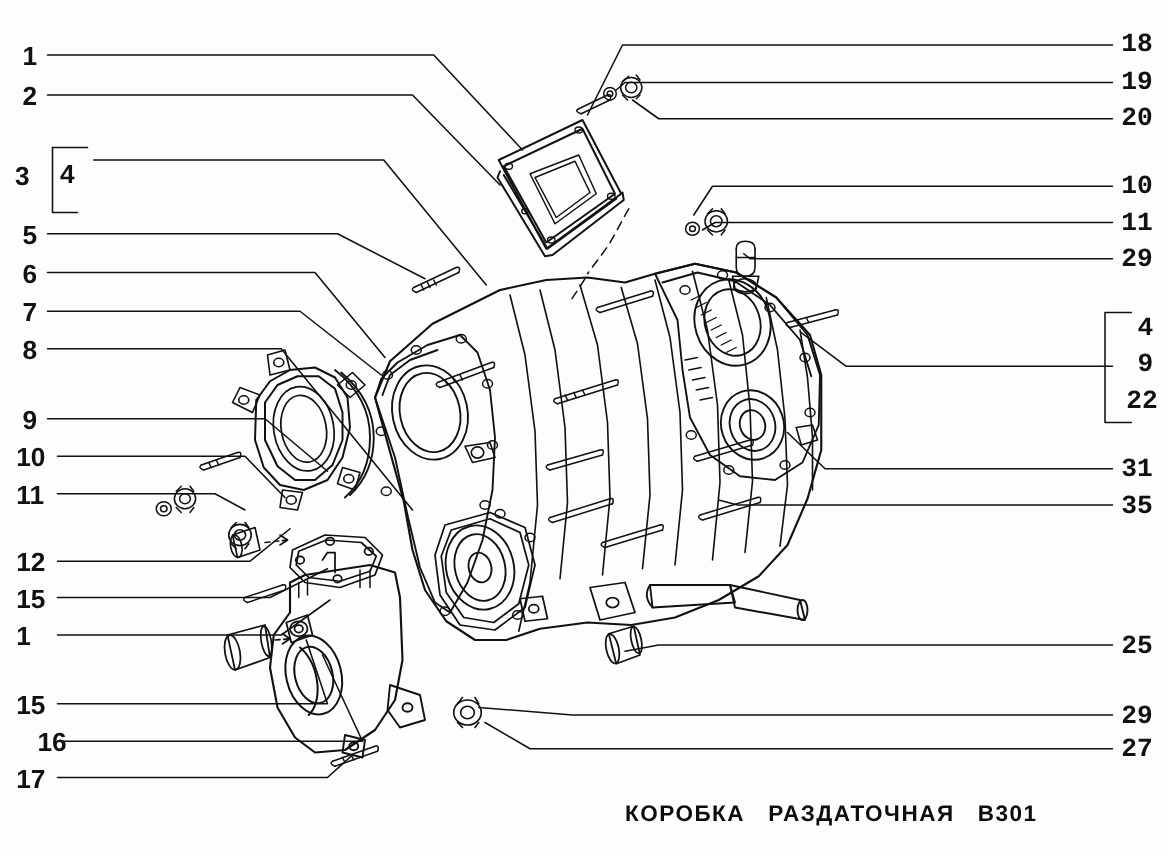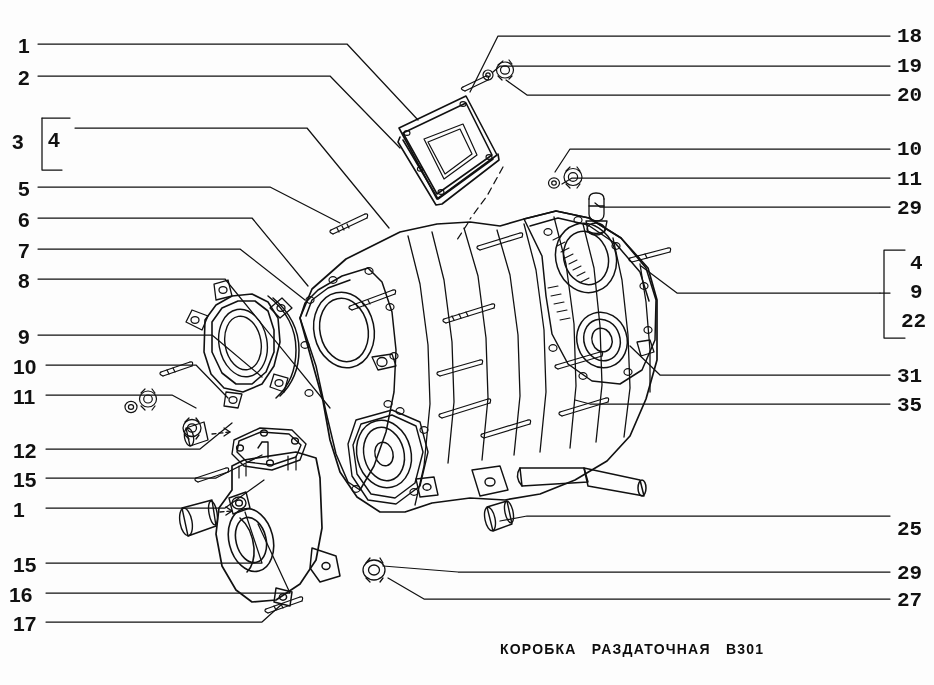--- a/index.html
+++ b/index.html
@@ -34,21 +34,21 @@
     white-space: nowrap;
   }
   .callout.right {
     font-family: Liberation Mono, monospace;
   }
   .title {
     position: absolute;
     left: 500px;
     top: 641px;
     font-family: "Liberation Sans", sans-serif;
-    font-size: 14px;
+    font-size: 18px;
     font-weight: bold;
     letter-spacing: 1.2px;
     color: #0d0d0d;
     white-space: pre;
   }
 </style>
 </head>
 <body>
 
 <div id="page">
@@ -464,33 +464,33 @@
   <div class="callout" style="left:18px;  top:209px;">6</div>
   <div class="callout" style="left:18px;  top:240px;">7</div>
   <div class="callout" style="left:18px;  top:270px;">8</div>
   <div class="callout" style="left:18px;  top:326px;">9</div>
   <div class="callout" style="left:13px; top:356px;">10</div>
   <div class="callout" style="left:13px; top:386px;">11</div>
   <div class="callout" style="left:13px; top:440px;">12</div>
   <div class="callout" style="left:13px; top:469px;">15</div>
   <div class="callout" style="left:13px; top:499px;">1</div>
   <div class="callout" style="left:13px; top:554px;">15</div>
-  <div class="callout" style="left:9px; top:584px;">16</div>
+  <div class="callout" style="left:30px; top:584px;">16</div>
   <div class="callout" style="left:13px; top:613px;">17</div>
 
   <div class="callout right" style="left:897px; top:26px;">18</div>
   <div class="callout right" style="left:897px; top:56px;">19</div>
   <div class="callout right" style="left:897px; top:85px;">20</div>
   <div class="callout right" style="left:897px; top:139px;">10</div>
   <div class="callout right" style="left:897px; top:169px;">11</div>
   <div class="callout right" style="left:897px; top:198px;">29</div>
   <div class="callout right" style="left:910px; top:253px;">4</div>
   <div class="callout right" style="left:910px; top:282px;">9</div>
   <div class="callout right" style="left:901px; top:311px;">22</div>
   <div class="callout right" style="left:897px; top:366px;">31</div>
   <div class="callout right" style="left:897px; top:395px;">35</div>
-  <div class="callout right" style="left:897px; top:507px;margin-top:12px;">25</div>
+  <div class="callout right" style="left:897px; top:507px;">25</div>
   <div class="callout right" style="left:897px; top:563px;">29</div>
   <div class="callout right" style="left:897px; top:590px;">27</div>
 
   <div class="title">КОРОБКА   РАЗДАТОЧНАЯ   В301</div>
 
 </div>
 
 </body></html>

